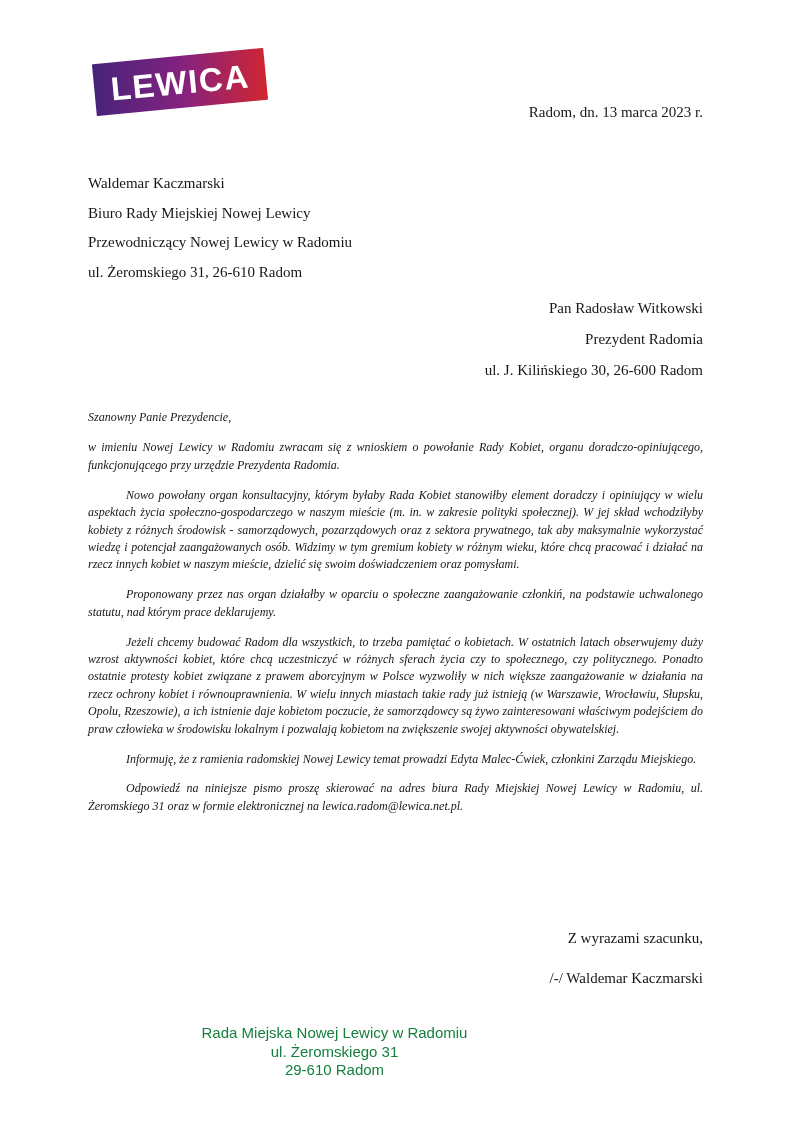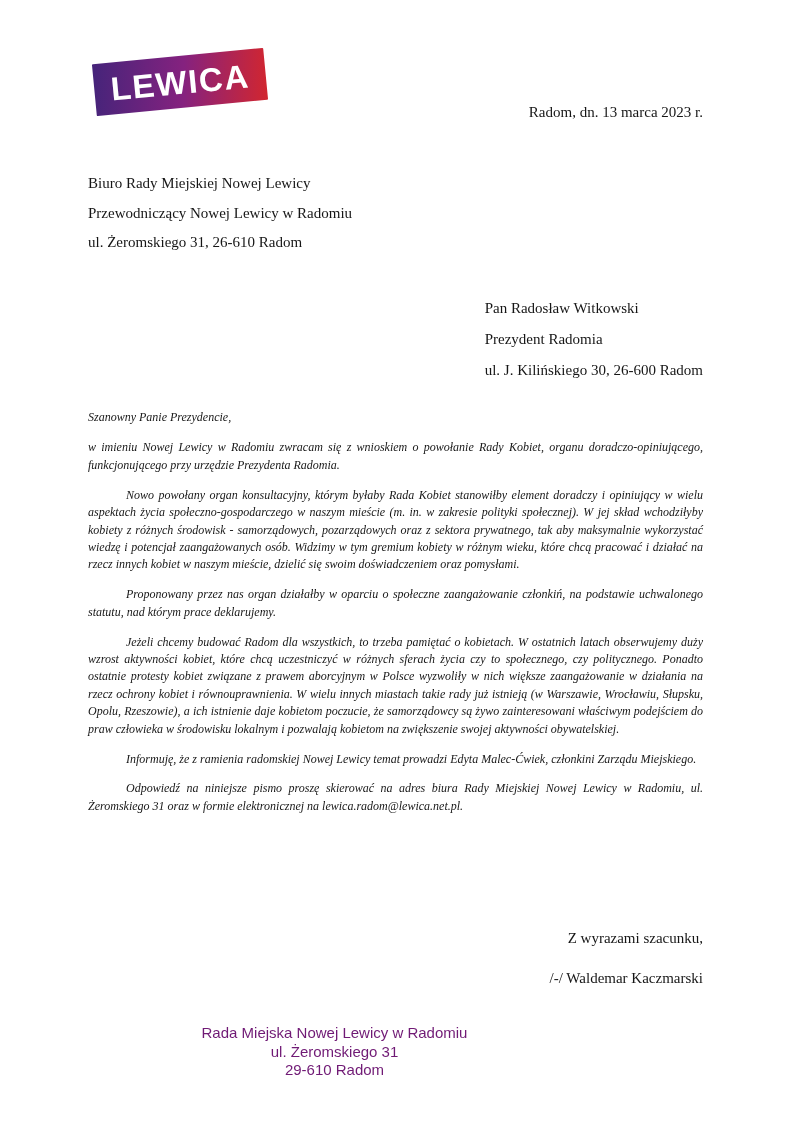--- a/index.html
+++ b/index.html
@@ -36,21 +36,21 @@
   }
   
   .sender{
     position:absolute;left:88px;top:169px;
     font-size:15px;
   }
   .sender .line{line-height:29.5px;}
   
   .recipient{
     position:absolute;right:91px;top:293px;
-    font-size:15px;text-align:left;
+    font-size:15px;text-align:right;
   }
   .recipient .line{line-height:31px;}
   
   .body{
     position:absolute;left:88px;top:409px;width:615px;
     font-size:12px;
     line-height:17.4px;
     text-align:justify;
     font-style:italic;
   }
@@ -63,35 +63,36 @@
     font-size:15px;text-align:right;
   }
   .closing .valediction{margin-bottom:23px;}
   
   .footer{
     position:absolute;left:0;top:1024px;width:669px;
     text-align:center;
     font-family:"Liberation Sans","DejaVu Sans",sans-serif;
     font-size:15px;
     line-height:18.5px;
-    color:#701a75;
+    color:#15803d;
   }
 </style>
 </head>
 <body>
 
 <div class="page">
 
   <div class="logo" style="background: linear-gradient(97deg, rgb(69, 36, 122) 0%, rgb(133, 34, 127) 52%, rgb(210, 38, 47) 100%);">
     <span class="logo-text">LEWICA</span>
   </div>
 
   <div class="date-line">Radom, dn. 13 marca 2023 r.</div>
 
   <div class="sender">
+    <div class="line">Waldemar Kaczmarski</div>
     <div class="line">Biuro Rady Miejskiej Nowej Lewicy</div>
     <div class="line">Przewodniczący Nowej Lewicy w Radomiu</div>
     <div class="line">ul. Żeromskiego 31, 26-610 Radom</div>
   </div>
 
   <div class="recipient">
     <div class="line">Pan Radosław Witkowski</div>
     <div class="line">Prezydent Radomia</div>
     <div class="line">ul. J. Kilińskiego 30, 26-600 Radom</div>
   </div>

